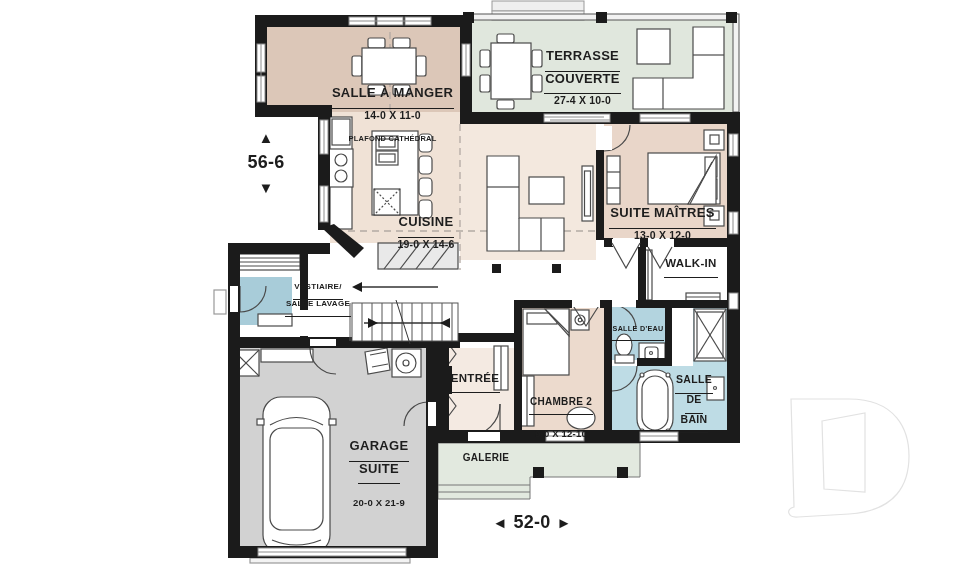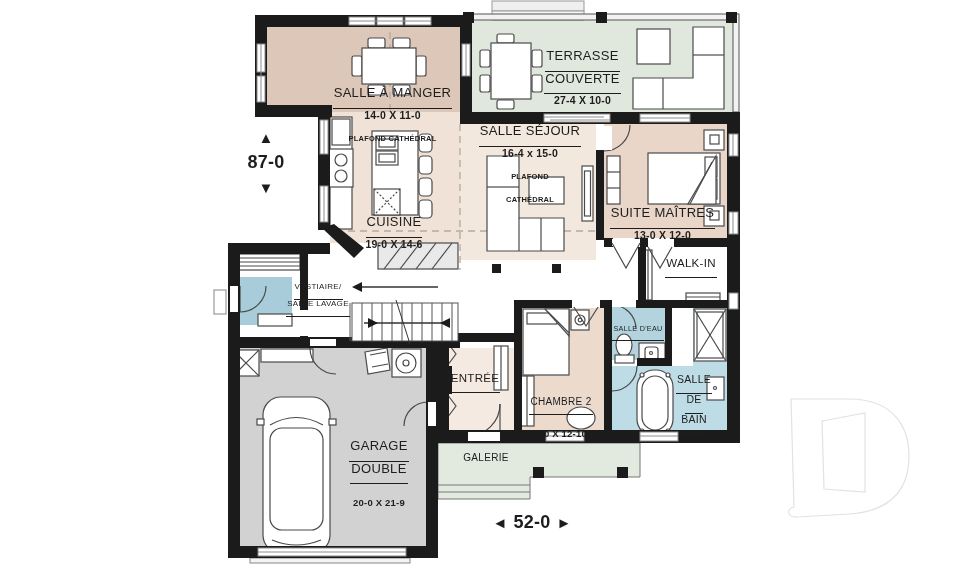--- a/index.html
+++ b/index.html
@@ -1,21 +1,21 @@
 <!DOCTYPE html>
 <html><head>
 <meta charset="utf-8">
 <style>
   html,body{margin:0;padding:0;background:#ffffff;}
   .stage{position:relative;width:960px;height:569px;background:#fff;overflow:hidden;
          font-family:"Liberation Sans",sans-serif;color:#1d1d1d;}
   .stage svg{position:absolute;left:0;top:0;}
   .label{position:absolute;display:flex;flex-direction:column;align-items:center;
          text-align:center;line-height:1.12;color:#1d1d1d;pointer-events:none;}
-  .nm{font-weight:normal;letter-spacing:.3px;white-space:nowrap;
+  .nm{font-weight:bold;letter-spacing:.3px;white-space:nowrap;
       border-bottom:1.6px solid #1d1d1d;padding:0 1px 7px;}
   .nm.plain{border-bottom:none;}
   .dm{font-weight:bold;margin-top:1px;white-space:nowrap;letter-spacing:.2px;}
   .nt{font-weight:bold;font-size:7.5px;margin-top:14px;letter-spacing:.2px;white-space:nowrap;}
   .t13{font-size:13px;} .t12{font-size:10px;} .t11{font-size:11.5px;}
   .t10{font-size:10.5px;text-align:center;} .t9{font-size:9.5px;margin-top:14px;} .t8{font-size:8px;margin-left:36px;} .t7{font-size:7.2px;}
   .dimv{position:absolute;left:234px;top:130px;width:64px;display:flex;flex-direction:column;
         align-items:center;gap:7px;font-weight:bold;font-size:18px;}
   .dimh{position:absolute;left:462px;top:512px;width:140px;display:flex;align-items:center;
         justify-content:center;gap:6px;font-weight:bold;font-size:18px;}
@@ -357,28 +357,22 @@
   <span class="dm t10">14-0 X 11-0</span>
   <span class="nt">PLAFOND CATHÉDRAL</span>
 </div>
 
 <div class="label" style="left:540px;top:49px;width:85px">
   <span class="nm t13">TERRASSE</span>
   <span class="nm t13">COUVERTE</span>
   <span class="dm t10">27-4 X 10-0</span>
 </div>
 
-<div class="label" style="left:475px;top:124px;width:110px">
-  <span class="nm t13">SALLE SÉJOUR</span>
-  <span class="dm t10">16-4 x 15-0</span>
-  <span class="nt">PLAFOND</span>
-  <span class="nt">CATHÉDRAL</span>
-</div>
-
-<div class="label" style="left:348px;top:215px;width:92px">
+
+<div class="label" style="left:380px;top:215px;width:92px">
   <span class="nm t13">CUISINE</span>
   <span class="dm t10">19-0 X 14-6</span>
 </div>
 
 <div class="label" style="left:605px;top:206px;width:115px">
   <span class="nm t13">SUITE MAÎTRES</span>
   <span class="dm t10">13-0 X 12-0</span>
 </div>
 
 <div class="label" style="left:650px;top:257px;width:82px">
@@ -404,31 +398,31 @@
 </div>
 
 <div class="label" style="left:670px;top:374px;width:48px">
   <span class="nm t10">SALLE</span>
   <span class="nm t10">DE</span>
   <span class="nm t10">BAIN</span>
 </div>
 
 <div class="label" style="left:338px;top:439px;width:82px">
   <span class="nm t13">GARAGE</span>
-  <span class="nm t13">DOUBLE</span>
+  <span class="nm t13">SUITE</span>
   <span class="dm t9">20-0 X 21-9</span>
 </div>
 
 <div class="label" style="left:450px;top:452px;width:72px">
   <span class="nm plain t12">GALERIE</span>
 </div>
 
 <div class="dimv">
   <span class="tri">▲</span>
-  <span class="val">87-0</span>
+  <span class="val">56-6</span>
   <span class="tri">▼</span>
 </div>
 
 <div class="dimh">
   <span class="tri">◄</span>
   <span class="val">52-0</span>
   <span class="tri">►</span>
 </div>
 
 </div>

